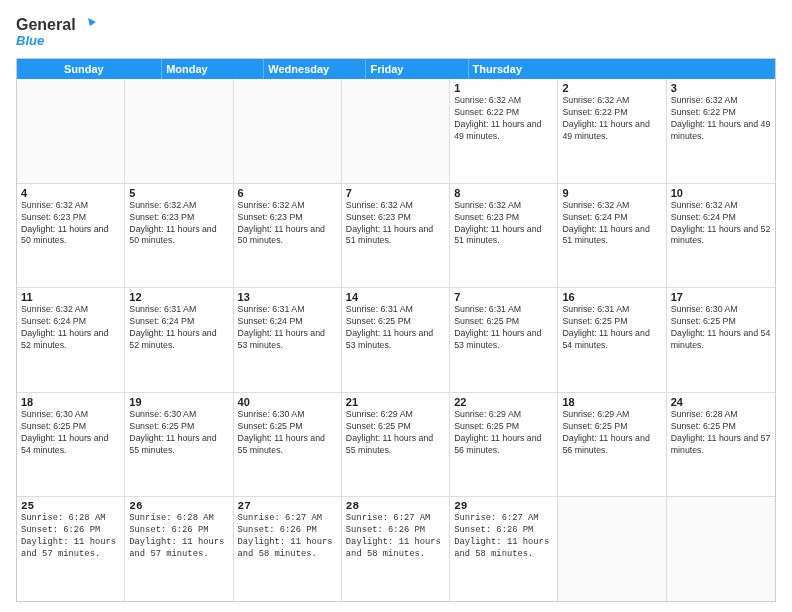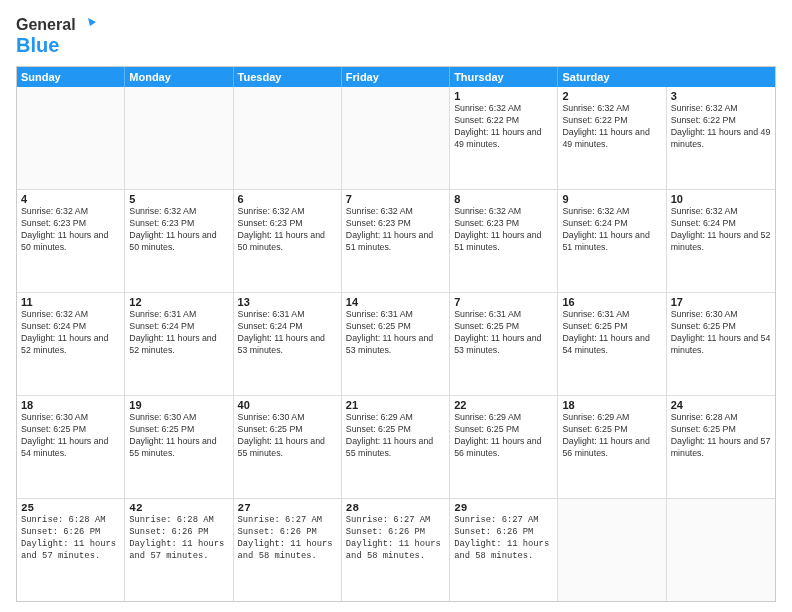--- a/index.html
+++ b/index.html
@@ -43,20 +43,21 @@
     }
     .calendar {
       flex: 1;
       display: flex;
       flex-direction: column;
     }
     .cal-header {
       display: grid;
       grid-template-columns: repeat(7, 1fr);
       background: #2196F3;
+      padding-left: 43px;
     }
     .cal-header-cell {
       color: #fff;
       font-size: 11px;
       font-weight: bold;
       padding: 4px 4px;
       text-align: left;
       border-right: 1px solid #5bb5f7;
     }
     .cal-header-cell:last-child { border-right: none; }
@@ -104,37 +105,36 @@
 <div class="page">
   <div class="header">
     <div class="logo">
   <div style="display:flex;flex-direction:column;line-height:1.1;">
     <div style="display:flex;align-items:center;gap:2px;justify-content:flex-end;">
       <span style="font-size:16px;font-weight:bold;color:#333;">General</span>
       <svg width="18" height="18" viewBox="0 0 18 18">
         <polygon points="10,2 18,6 12,10" fill="#2196F3"></polygon>
       </svg>
     </div>
-    <span style="font-size:20px;font-weight:bold;color:#2196F3;">Blue</span>
+    <span style="font-size:13px;font-weight:bold;color:#2196F3;font-style:italic;">Blue</span>
   </div>
 </div>
     <div class="title-block">
       <div class="main-title"></div>
       <div class="subtitle"></div>
     </div>
   </div>
 
   <div class="calendar outer-border">
     <div class="cal-header">
     <div class="cal-header-cell">Sunday</div>
         <div class="cal-header-cell">Monday</div>
-        <div class="cal-header-cell">Tuesday</div>
+        <div class="cal-header-cell">Wednesday</div>
         <div class="cal-header-cell">Friday</div>
         <div class="cal-header-cell">Thursday</div>
-        <div class="cal-header-cell">Saturday</div>
       </div>
     <div class="cal-body">
     <div class="cal-row">
           <div class="cal-cell empty"></div>
           <div class="cal-cell empty"></div>
           <div class="cal-cell empty"></div>
           <div class="cal-cell empty"></div>
           <div class="cal-cell">
         <span class="day-num">1</span>
         <div class="day-info">
@@ -337,21 +337,21 @@
         <div class="cal-row">
           <div class="cal-cell">
         <span class="day-num">25</span>
         <div class="day-info">
           Sunrise: 6:28 AM<br>
           Sunset: 6:26 PM<br>
           Daylight: 11 hours and 57 minutes.
         </div>
       </div>
           <div class="cal-cell">
-        <span class="day-num">42</span>
+        <span class="day-num">26</span>
         <div class="day-info">
           Sunrise: 6:28 AM<br>
           Sunset: 6:26 PM<br>
           Daylight: 11 hours and 57 minutes.
         </div>
       </div>
           <div class="cal-cell">
         <span class="day-num">27</span>
         <div class="day-info">
           Sunrise: 6:27 AM<br>

